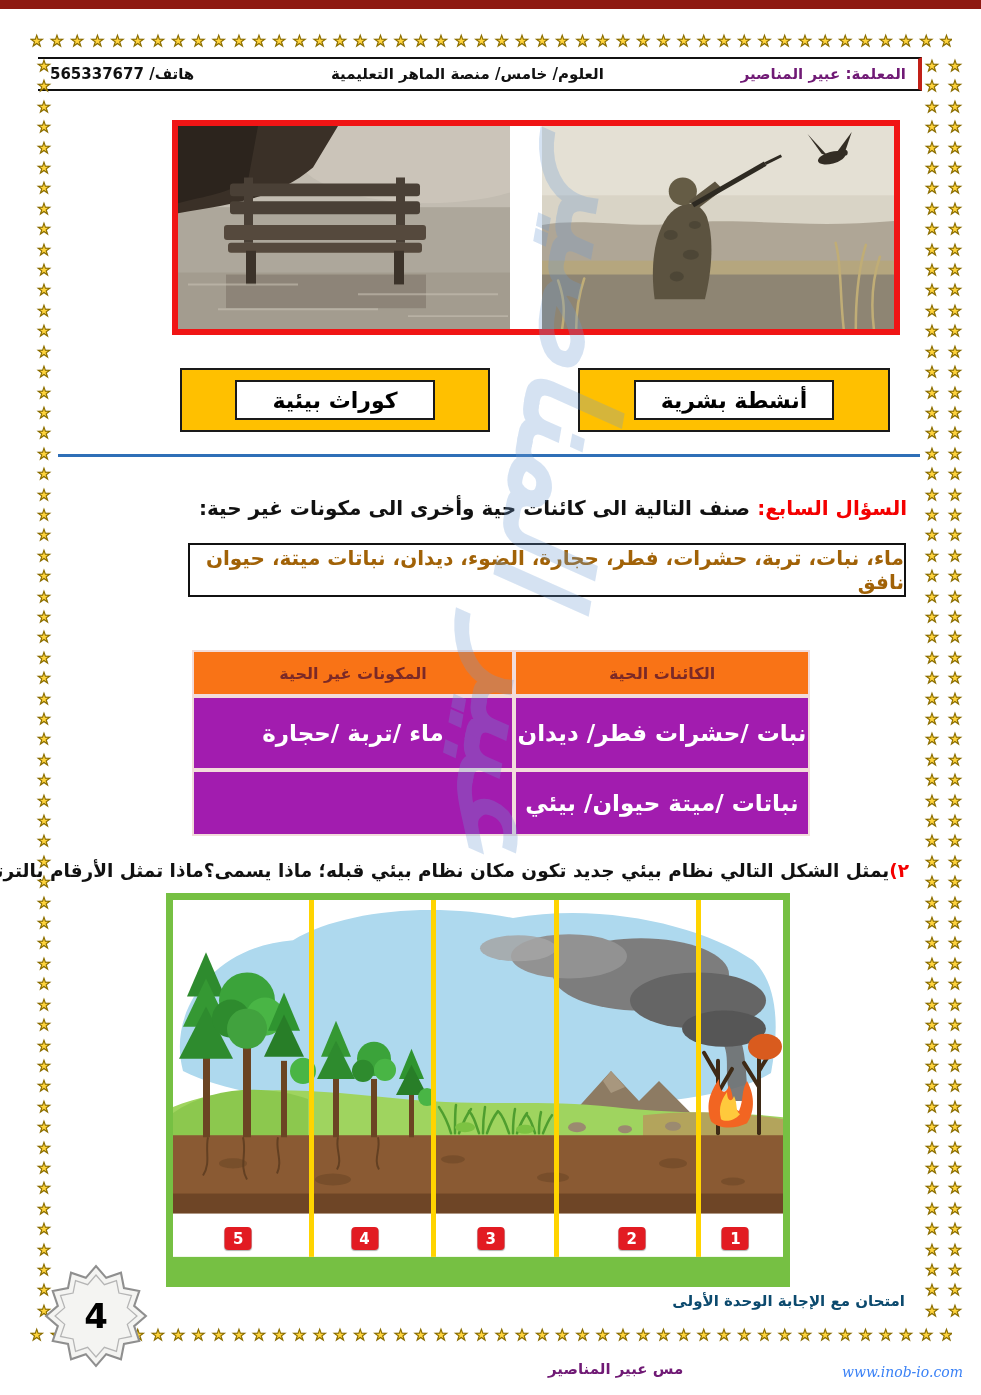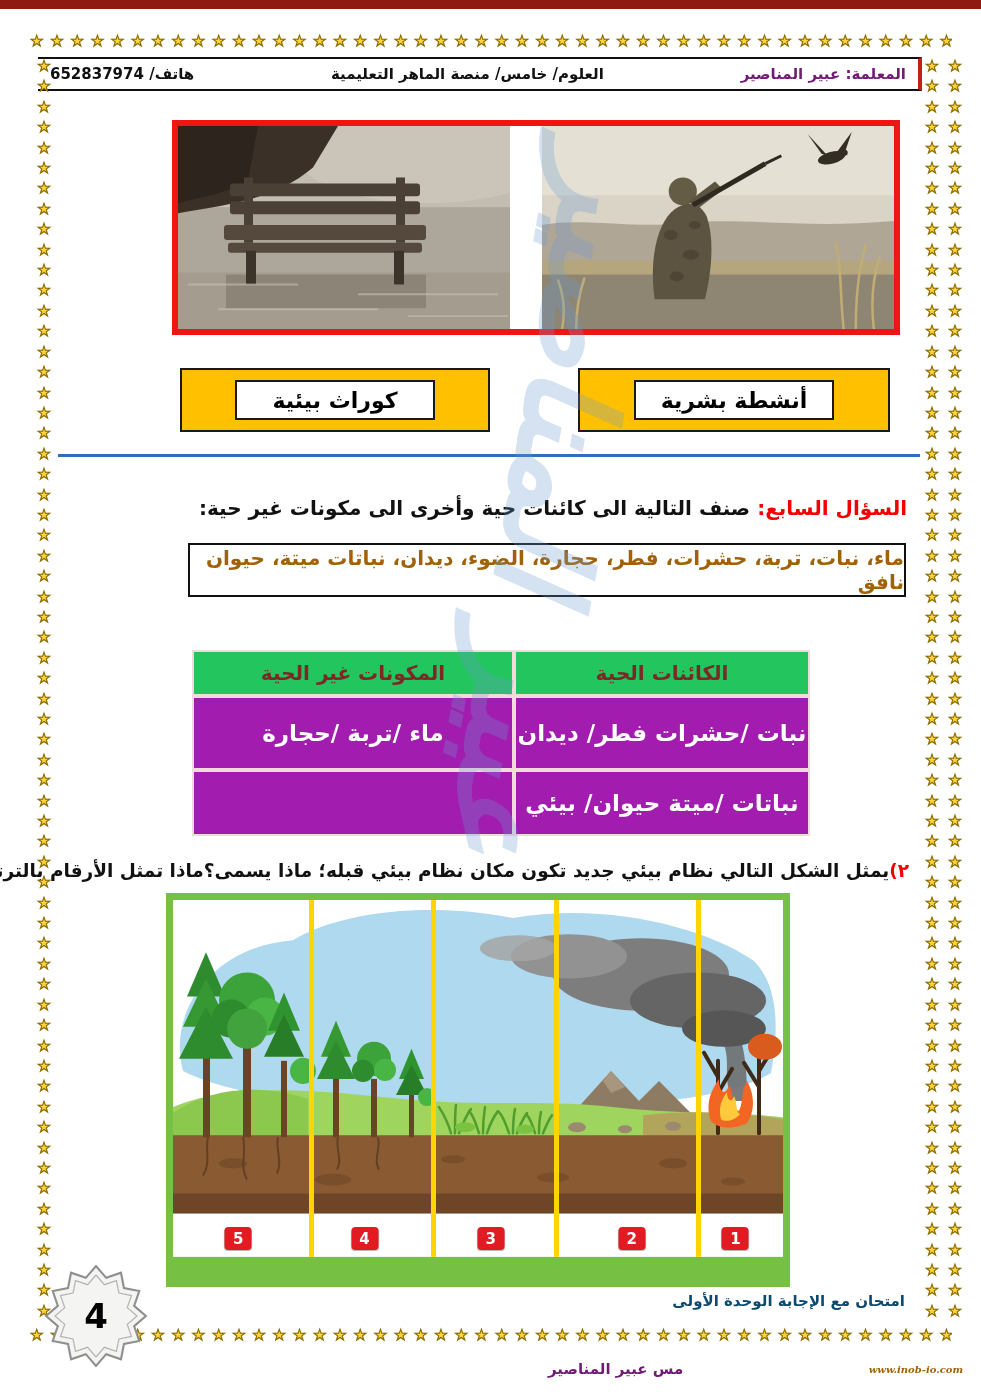--- a/index.html
+++ b/index.html
@@ -55,21 +55,21 @@
   .q7 .q-label { color: #f40000; text-align: right; }
 
   .word-bank { position: absolute; left: 188px; top: 543px; width: 718px; height: 54px;
                border: 2.5px solid #111; display: flex; align-items: center; justify-content: center;
                font-size: 20px; font-weight: bold; color: #a16207; background:#fff; }
 
   .q7-table { position: absolute; left: 192px; top: 650px; width: 618px; display: grid;
               grid-template-columns: 296px 322px; grid-template-rows: 46px 74px 66px; z-index: 2; }
   .tcell { display: flex; align-items: center; justify-content: center; font-weight: bold;
            border: 2px solid #f2dcdb; text-align: center; }
-  .tcell.th { background: #22c55e; color: #7b2927; font-size: 20px; }
+  .tcell.th { background: #f97316; color: #7b2927; font-size: 16px; }
   .tcell.td { background: #a21caf; color: #ffffff; font-size: 23px; }
 
   
   .q2 { position: absolute; right: 72px; top: 860px; font-size: 18.5px; font-weight: bold;
         color: #111; white-space: nowrap; }
   .q2 .q-num { color: #f40000; }
 
   
   .diagram { position: absolute; left: 166px; top: 893px; width: 624px; height: 394px;
              border: 7px solid #76c043; background: #fff; z-index: 2; }
@@ -82,21 +82,21 @@
   
   .footer-exam { position: absolute; right: 76px; top: 1292px; font-size: 15px; font-weight: bold; color:#0c4a6e; }
   .footer-teacher { position: absolute; left: 548px; top: 1360px; font-size: 15px; font-weight: bold; color:#701a75; }
 
   .starburst { position: absolute; left: 44px; top: 1264px; width: 104px; height: 104px; z-index: 7; }
   .starburst svg { width: 100%; height: 100%; }
   .starburst .num { position: absolute; inset: 0; display: flex; align-items: center;
                     justify-content: center; font-size: 34px; font-weight: bold; color: #000; }
 
   .site-mark { position: absolute; right: 18px; top: 1364px; font-family: "DejaVu Serif", serif;
-               font-style: italic; font-weight: bold; font-size: 10px; color: #a16207; }
+               font-style: italic; font-weight: normal; font-size: 14px; color: #3b82f6; }
 
   
   .sig { position: absolute; left: 688px; top: 168px; transform: rotate(100deg);
          transform-origin: 0 0; font-size: 128px; font-style: italic; font-weight: bold;
          color: #6d9bd3; opacity: 0.28; white-space: nowrap; pointer-events: none; z-index: 4; }
 </style>
 </head>
 <body>
 
 <div class="page">
@@ -288,21 +288,21 @@
 ★
 ★
 ★
 ★
 ★</div>
   <div class="stars stars-h stars-bottom">★ ★ ★ ★ ★ ★ ★ ★ ★ ★ ★ ★ ★ ★ ★ ★ ★ ★ ★ ★ ★ ★ ★ ★ ★ ★ ★ ★ ★ ★ ★ ★ ★ ★ ★ ★ ★ ★ ★ ★ ★ ★ ★ ★ ★ ★ ★</div>
 
   <div class="header" dir="rtl">
     <span class="teacher">المعلمة: عبير المناصير</span>
     <span class="subject">العلوم/ خامس/ منصة الماهر التعليمية</span>
-    <span class="phone">هاتف/  652837974</span>
+    <span class="phone">هاتف/  565337677</span>
   </div>
 
   <div class="photo-box">
     <div class="photo photo-bench">
       <svg viewBox="0 0 332 205" preserveAspectRatio="none" aria-hidden="true">
         <rect width="332" height="205" fill="#ada79b"></rect>
         <rect width="332" height="82" fill="#c2bcb1"></rect>
         <ellipse cx="250" cy="30" rx="130" ry="48" fill="#cfc8bc" opacity="0.7"></ellipse>
         <path d="M0,0 L160,0 L135,42 C100,72 60,78 0,88 Z" fill="#3a3027"></path>
         <path d="M0,0 L80,0 L70,55 C45,70 20,72 0,78 Z" fill="#2c241d"></path>

